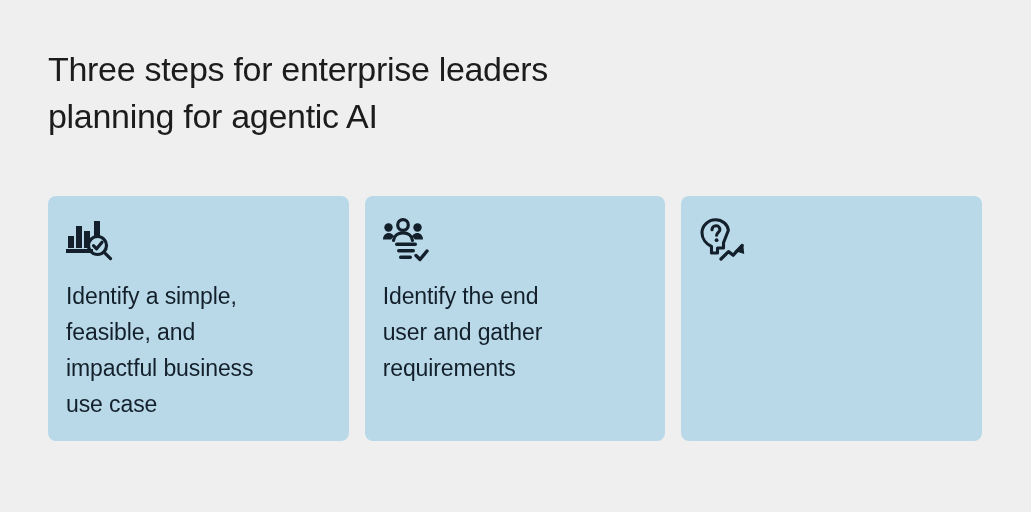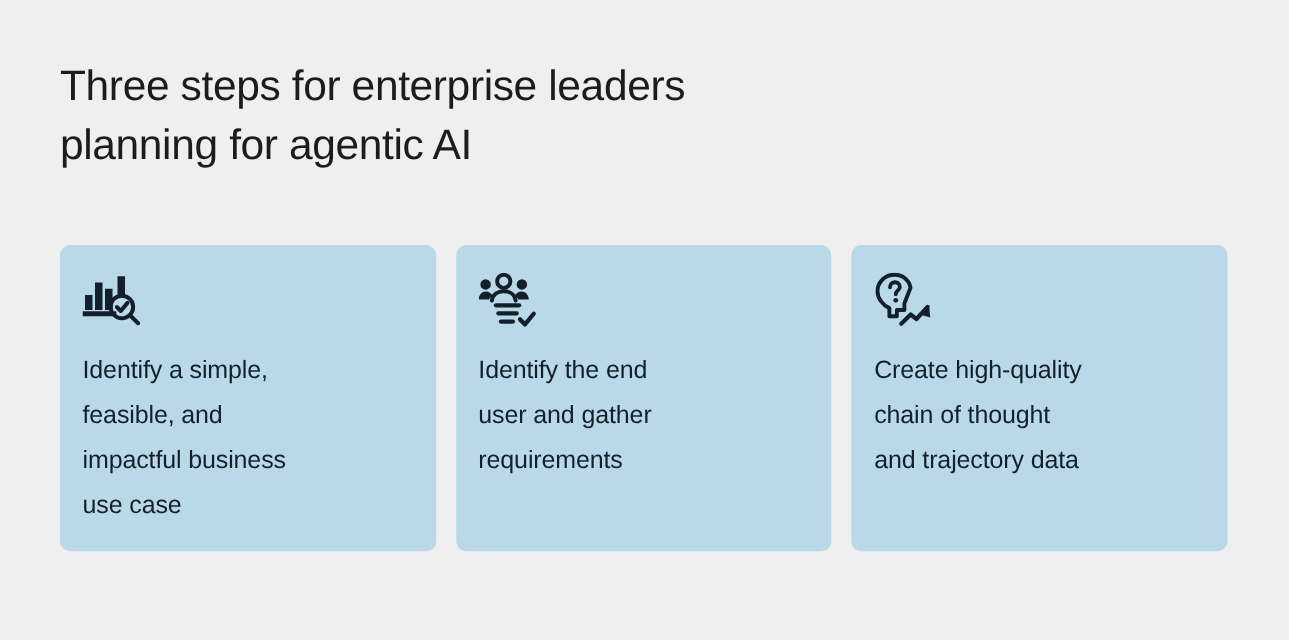--- a/index.html
+++ b/index.html
@@ -57,21 +57,21 @@
     margin-bottom: 16px;
     flex: none;
     display: block;
   }
   .card-icon svg {
     display: block;
     width: 48px;
     height: 44px;
   }
   .card-text {
-    font-size: 20px;
+    font-size: 23px;
     line-height: 36px;
     font-weight: 400;
     letter-spacing: -0.1px;
     color: #13202b;
     white-space: pre-line;
   }
 </style>
 </head>
 <body>
 
@@ -145,19 +145,16 @@
             <path d="M13.0 11.8 c0-2.3 1.8-4.0 4.0-4.0 c2.2 0 3.9 1.6 3.9 3.7
                      c0 2.6-3.3 3.0-3.3 5.8"></path>
           </g>
           <circle cx="17.6" cy="22.2" r="1.9" fill="#13202b"></circle>
           <g fill="none" stroke="#13202b" stroke-width="3.3" stroke-linecap="round" stroke-linejoin="round">
             <path d="M22.0 41.0 L29.5 33.6 L34.2 37.2 L43.0 27.5"></path>
           </g>
           <path d="M44.3 26.0 L45.2 36.0 L35.6 33.1 Z" fill="#13202b"></path>
         </svg>
       </span>
-      <div class="card-text">Create high-quality
-chain of thought
-and trajectory data</div>
     </div>
 
   </div>
 </div>
 
 </body></html>

